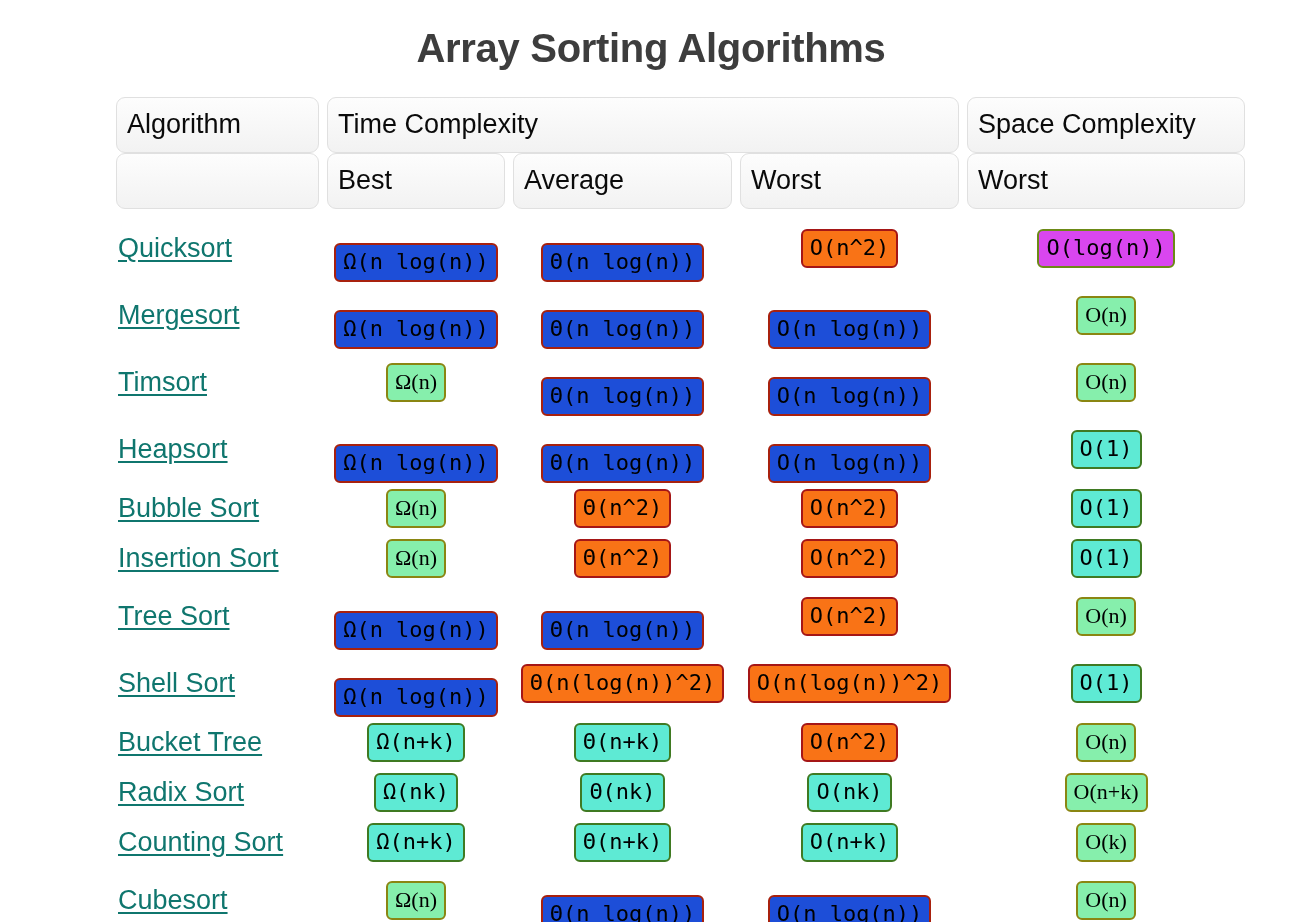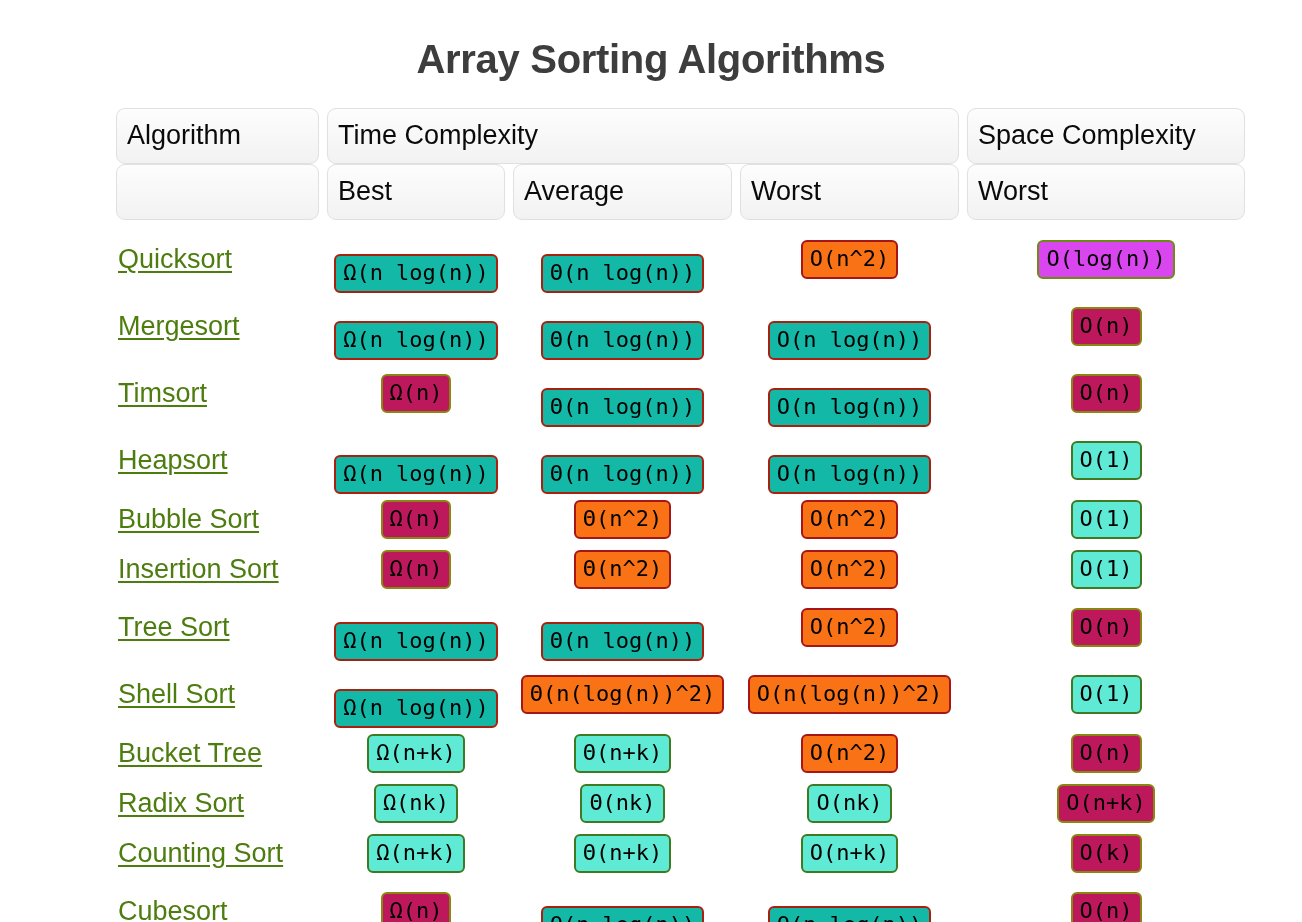--- a/index.html
+++ b/index.html
@@ -22,21 +22,21 @@
   }
 
   .page-title {
     text-align: center;
     font-family: "Liberation Sans", sans-serif;
     font-size: 40px;
     font-weight: bold;
     color: #3d3d3d;
     letter-spacing: -0.3px;
     margin: 0;
-    padding-top: 36px;
+    padding-top: 25px;
     line-height: 46px;
   }
 
   .table-wrap {
     margin-top: 26px;
     padding-left: 116px;
     padding-right: 62px;
   }
 
   table.complexity {
@@ -76,21 +76,21 @@
   }
 
   tr.hdr-row-1 th.hdr { height: 40px; }
   tr.hdr-row-2 th.hdr { height: 40px; }
 
   tr.spacer-row td { height: 6px; padding: 0; border: 0; }
 
   td.algo-cell {
     font-family: "Liberation Sans", sans-serif;
     font-size: 27px;
-    color: #4d7c0f;
+    color: #0f766e;
     text-decoration: underline;
     text-underline-offset: 3px;
     padding: 0 0 0 2px;
     height: 50px;
     vertical-align: middle;
     white-space: nowrap;
     cursor: pointer;
   }
 
   td.badge-cell {
@@ -116,25 +116,26 @@
 
   .badge.green {
     background: #5eead4;
     border-color: #3f7a22;
   }
   .badge.lime {
     background: #d946ef;
     border-color: #6c8a16;
   }
   .badge.yellow {
-    background: #be185d;
+    background: #86efac;
     border-color: #8a8612;
+    font-family: Liberation Serif, serif;
   }
   .badge.orange {
-    background: #14b8a6;
+    background: #1d4ed8;
     border-color: #a8210e;
     margin-top: 28px;
   }
   .badge.red {
     background: #f97316;
     border-color: #a51616;
   }
 </style>
 </head>
 <body>

